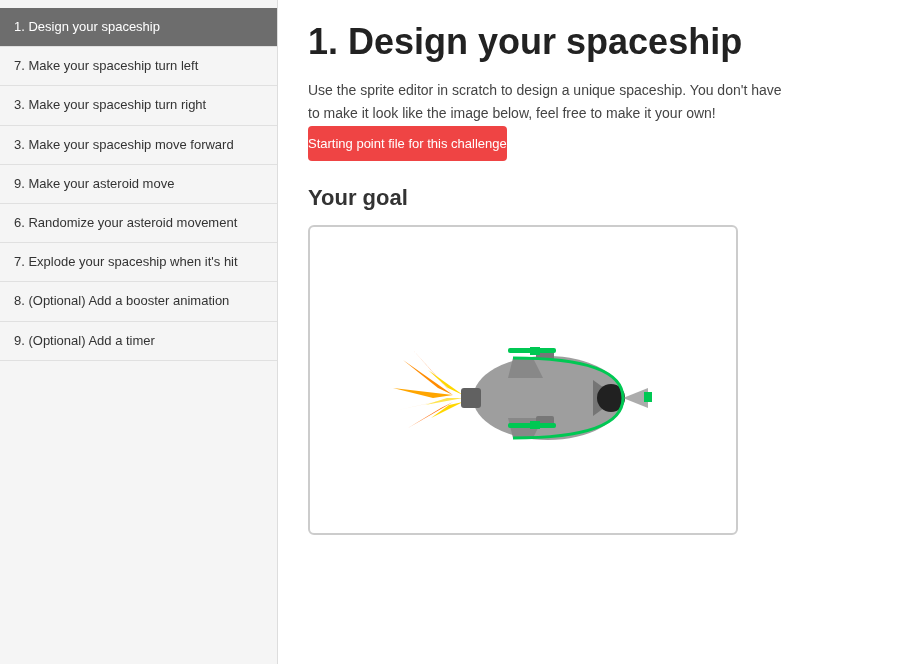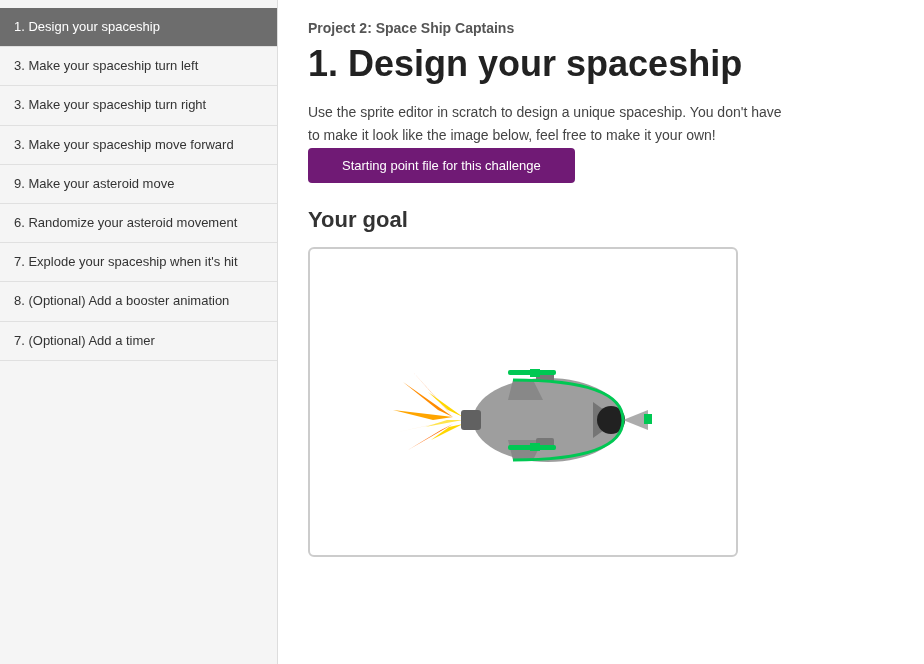--- a/index.html
+++ b/index.html
@@ -47,24 +47,24 @@
       line-height: 1.2;
     }
     .description {
       font-size: 14px;
       color: #444;
       line-height: 1.6;
       margin-bottom: 2px;
       max-width: 480px;
     }
     .btn-green {
-      background: #701a75;
+      background: #ef4444;
       color: #fff;
       border: none;
-      padding: 10px 34px;
+      padding: 10px 0;
       border-radius: 4px;
       font-size: 13px;
       cursor: pointer;
       margin-bottom: 24px;
       display: inline-block;
     }
     .your-goal-label {
       font-size: 22px;
       font-weight: bold;
       color: #333;
@@ -81,32 +81,31 @@
       overflow: hidden;
       background: #fff;
       position: relative;
     }
   </style>
 </head>
 <body>
 
 <nav id="sidebar">
 <div class="sidebar-item active">1. Design your spaceship</div>
-    <div class="sidebar-item">3. Make your spaceship turn left</div>
+    <div class="sidebar-item">7. Make your spaceship turn left</div>
     <div class="sidebar-item">3. Make your spaceship turn right</div>
     <div class="sidebar-item">3. Make your spaceship move forward</div>
     <div class="sidebar-item">9. Make your asteroid move</div>
     <div class="sidebar-item">6. Randomize your asteroid movement</div>
     <div class="sidebar-item">7. Explode your spaceship when it's hit</div>
     <div class="sidebar-item">8. (Optional) Add a booster animation</div>
-    <div class="sidebar-item">7. (Optional) Add a timer</div>
+    <div class="sidebar-item">9. (Optional) Add a timer</div>
   </nav>
 
 <main id="main">
-  <div class="project-title">Project 2: Space Ship Captains</div>
   <h1 class="page-heading">1. Design your spaceship</h1>
   <p class="description">Use the sprite editor in scratch to design a unique spaceship. You don't have to make it look like the image below, feel free to make it your own!</p>
   <button class="btn-green">Starting point file for this challenge</button>
   <div class="your-goal-label">Your goal</div>
   <div class="image-box">
 
     <svg width="340" height="280" viewBox="0 0 340 280">
 
       <polygon points="100,155 50,120 85,148" fill="#FF8C00"></polygon>
       <polygon points="100,155 40,148 80,158" fill="#FFA500"></polygon>

